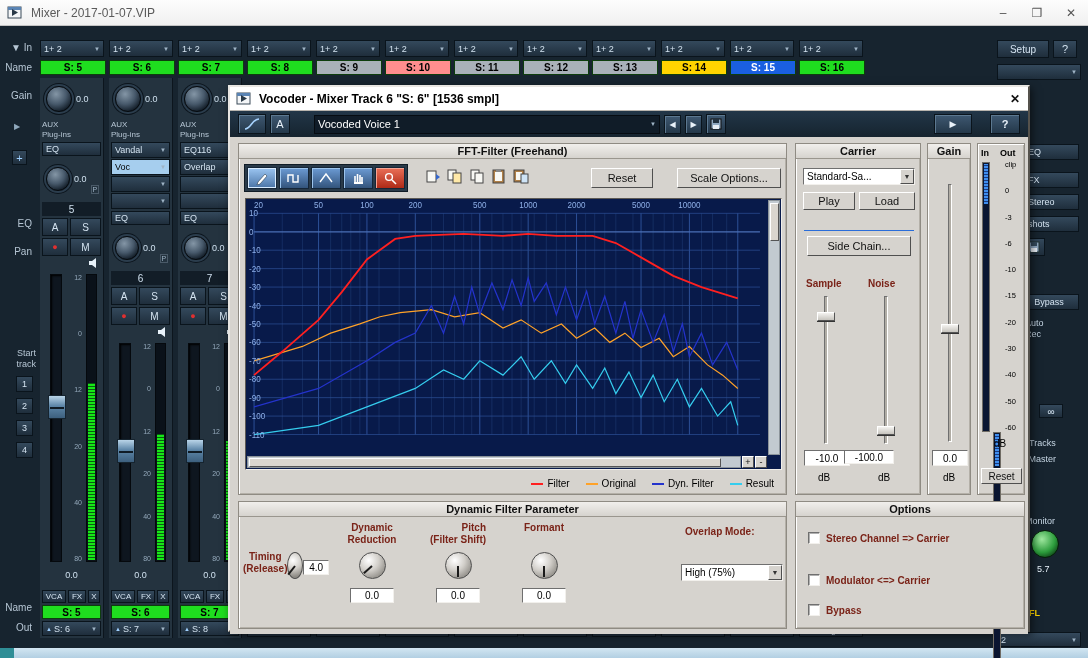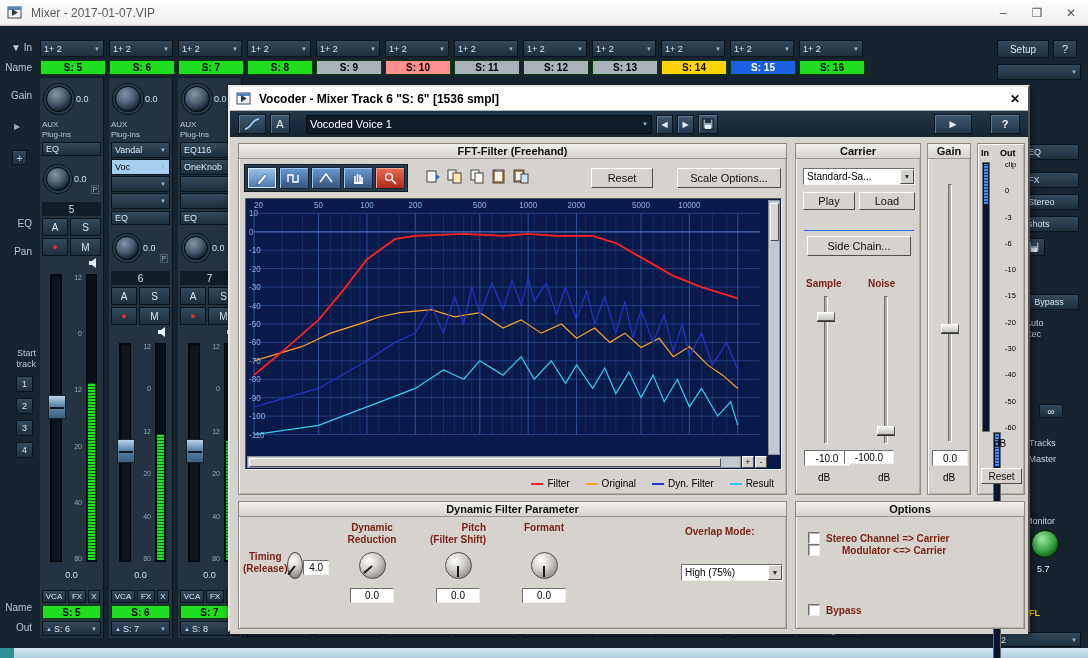--- a/index.html
+++ b/index.html
@@ -372,21 +372,21 @@
             <div>Plug-ins</div>
           </div>
         <div style="display:flex;flex-direction:column;gap:1px">
 
         <div class="dd dk slot">
             <span class="sl">EQ116</span>
               <span class="sp"></span>
             <span class="dda">▼</span>
           </div>
             <div class="dd dk slot">
-            <span class="sl">OneKnob</span>
+            <span class="sl">Overlap</span>
               <span class="sp"></span>
             <span class="dda">▼</span>
           </div>
             <div class="dd dk slot">
             <span class="sl"></span>
               <span class="sp"></span>
             <span class="dda">▼</span>
           </div>
             <div class="dd dk slot">
             <span class="sl"></span>
@@ -556,21 +556,21 @@
       <span class="wbtn" style="width:26px;color:#111">✕</span>
     </div>
 
     <div class="abs dtools">
       <div class="tbtn" style="width:28px;height:20px">
         <svg width="18" height="14">
             <path d="M2 12C8 12 9 2 16 2" fill="none" stroke="#a8d4ff" stroke-width="1.6"></path>
           </svg>
       </div>
       <div class="tbtn" style="width:20px;height:20px">A</div>
-      <div class="dd" style="width:346px;height:19px;background:#101c28;border:1px solid #060c12;color:#fff;font-size:11px;margin-left:12px">
+      <div class="dd" style="width:346px;height:19px;background:#101c28;border:1px solid #060c12;color:#fff;font-size:11px;margin-left:20px">
         <span>Vocoded Voice 1</span>
           <span class="sp"></span>
         <span class="dda">▼</span>
       </div>
       <div class="tbtn" style="width:17px;height:19px;font-size:8px">◀</div>
       <div class="tbtn" style="width:17px;height:19px;font-size:8px">▶</div>
       <div class="tbtn" style="width:20px;height:20px">
         <svg width="12" height="12">
             <rect x="1" y="1" width="10" height="10" fill="#8fa8c0" stroke="#111"></rect>
             <rect x="3" y="1" width="6" height="4" fill="#223240"></rect>
@@ -821,21 +821,21 @@
           <span class="combobtn">▼</span>
         </div>
       </div>
 
       <div class="abs panel" style="left:565px;top:364px;width:230px;height:128px">
         <div class="phdr">Options</div>
         <div class="abs" style="left:12px;top:30px;display:flex;align-items:center;gap:6px">
           <span class="cb"></span>
           <span class="maroon">Stereo Channel =&gt; Carrier</span>
         </div>
-        <div class="abs" style="left:12px;top:42px;display:flex;align-items:center;gap:22px">
+        <div class="abs" style="left:12px;top:72px;display:flex;align-items:center;gap:6px">
           <span class="cb"></span>
           <span class="maroon">Modulator &lt;=&gt; Carrier</span>
         </div>
         <div class="abs" style="left:12px;top:102px;display:flex;align-items:center;gap:6px">
           <span class="cb"></span>
           <span class="maroon">Bypass</span>
         </div>
       </div>
     </div>
   </div>

